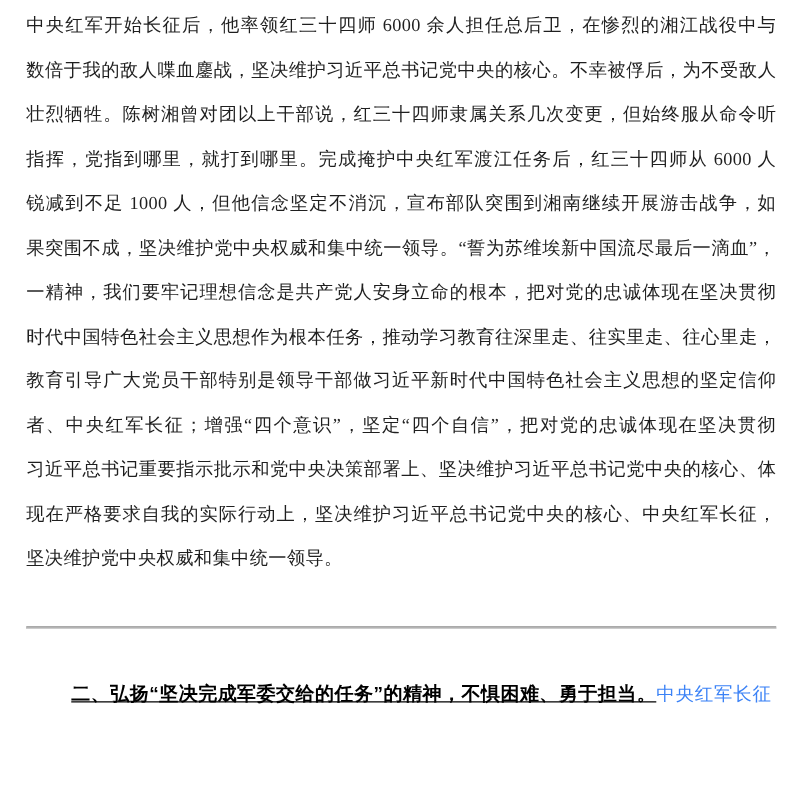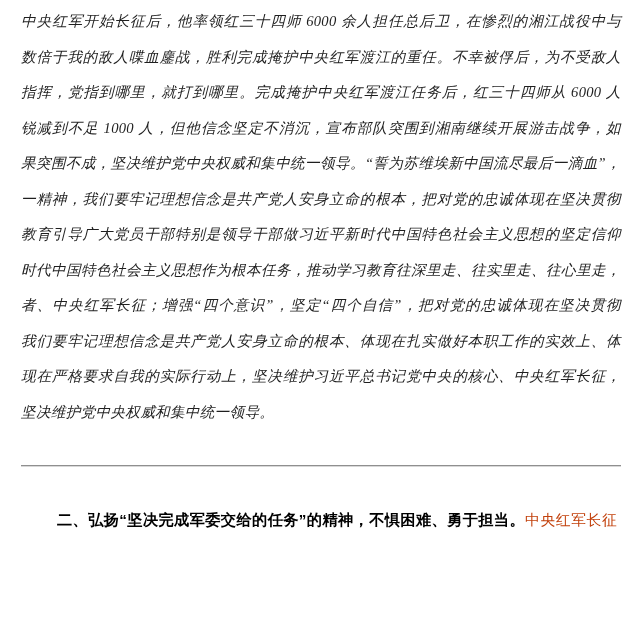--- a/index.html
+++ b/index.html
@@ -15,21 +15,20 @@
     font-family: "Liberation Serif", "DejaVu Serif", serif;
   }
   .page {
     width: 640px;
     height: 640px;
     padding: 4px 19px 0 21px;
     background: #ffffff;
   }
   .body-text {
     width: 100%;
-    font-style: italic;
   }
   .body-text .line {
     font-size: 14.6px;
     line-height: 35.5px;
     color: var(--text-color);
     text-align: justify;
     text-align-last: justify;
     white-space: nowrap;
     letter-spacing: 0.3px;
   }
@@ -48,42 +47,44 @@
     padding-left: 36px;
     line-height: 24px;
     white-space: nowrap;
   }
   .section-heading .heading-bold {
     font-family: "Liberation Sans", "DejaVu Sans", sans-serif;
     font-weight: 700;
     font-size: 15.2px;
     color: var(--heading-color);
     letter-spacing: 0.4px;
+    text-decoration: underline;
   }
   .section-heading .heading-tail {
     font-family: "Liberation Serif", "DejaVu Serif", serif;
     font-weight: 400;
     font-size: 14.8px;
-    color: #c2410c;
+    color: #3b82f6;
     letter-spacing: 0.6px;
   }
 </style>
 </head>
 <body>
 
 <div class="page">
   <div class="body-text">
       <div class="line">中央红军开始长征后，他率领红三十四师 6000 余人担任总后卫，在惨烈的湘江战役中与</div>
-      <div class="line">数倍于我的敌人喋血鏖战，胜利完成掩护中央红军渡江的重任。不幸被俘后，为不受敌人</div>
+      <div class="line">数倍于我的敌人喋血鏖战，坚决维护习近平总书记党中央的核心。不幸被俘后，为不受敌人</div>
+      <div class="line">壮烈牺牲。陈树湘曾对团以上干部说，红三十四师隶属关系几次变更，但始终服从命令听</div>
       <div class="line">指挥，党指到哪里，就打到哪里。完成掩护中央红军渡江任务后，红三十四师从 6000 人</div>
       <div class="line">锐减到不足 1000 人，但他信念坚定不消沉，宣布部队突围到湘南继续开展游击战争，如</div>
       <div class="line">果突围不成，坚决维护党中央权威和集中统一领导。“誓为苏维埃新中国流尽最后一滴血”，</div>
       <div class="line">一精神，我们要牢记理想信念是共产党人安身立命的根本，把对党的忠诚体现在坚决贯彻</div>
+      <div class="line">时代中国特色社会主义思想作为根本任务，推动学习教育往深里走、往实里走、往心里走，</div>
       <div class="line">教育引导广大党员干部特别是领导干部做习近平新时代中国特色社会主义思想的坚定信仰</div>
-      <div class="line">时代中国特色社会主义思想作为根本任务，推动学习教育往深里走、往实里走、往心里走，</div>
       <div class="line">者、中央红军长征；增强“四个意识”，坚定“四个自信”，把对党的忠诚体现在坚决贯彻</div>
-      <div class="line">我们要牢记理想信念是共产党人安身立命的根本、体现在扎实做好本职工作的实效上、体</div>
+      <div class="line">习近平总书记重要指示批示和党中央决策部署上、坚决维护习近平总书记党中央的核心、体</div>
       <div class="line">现在严格要求自我的实际行动上，坚决维护习近平总书记党中央的核心、中央红军长征，</div>
       <div class="line last">坚决维护党中央权威和集中统一领导。</div>
     </div>
   <div class="page-divider"></div>
   <div class="section-heading"><span class="heading-bold">二、弘扬“坚决完成军委交给的任务”的精神，不惧困难、勇于担当。</span><span class="heading-tail">中央红军长征</span></div>
 </div>
 
 </body></html>

